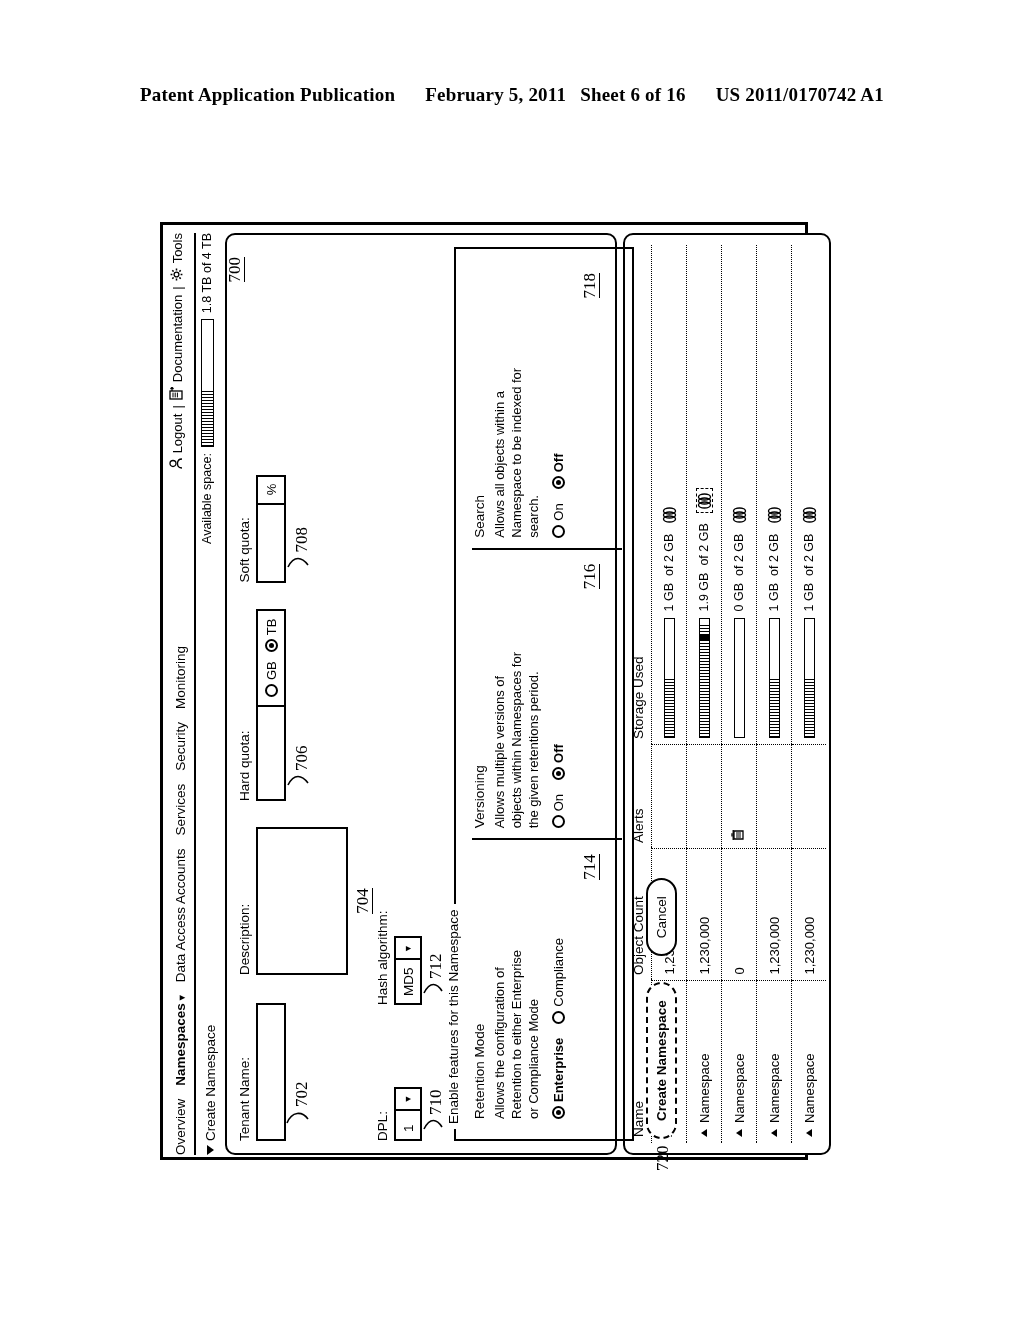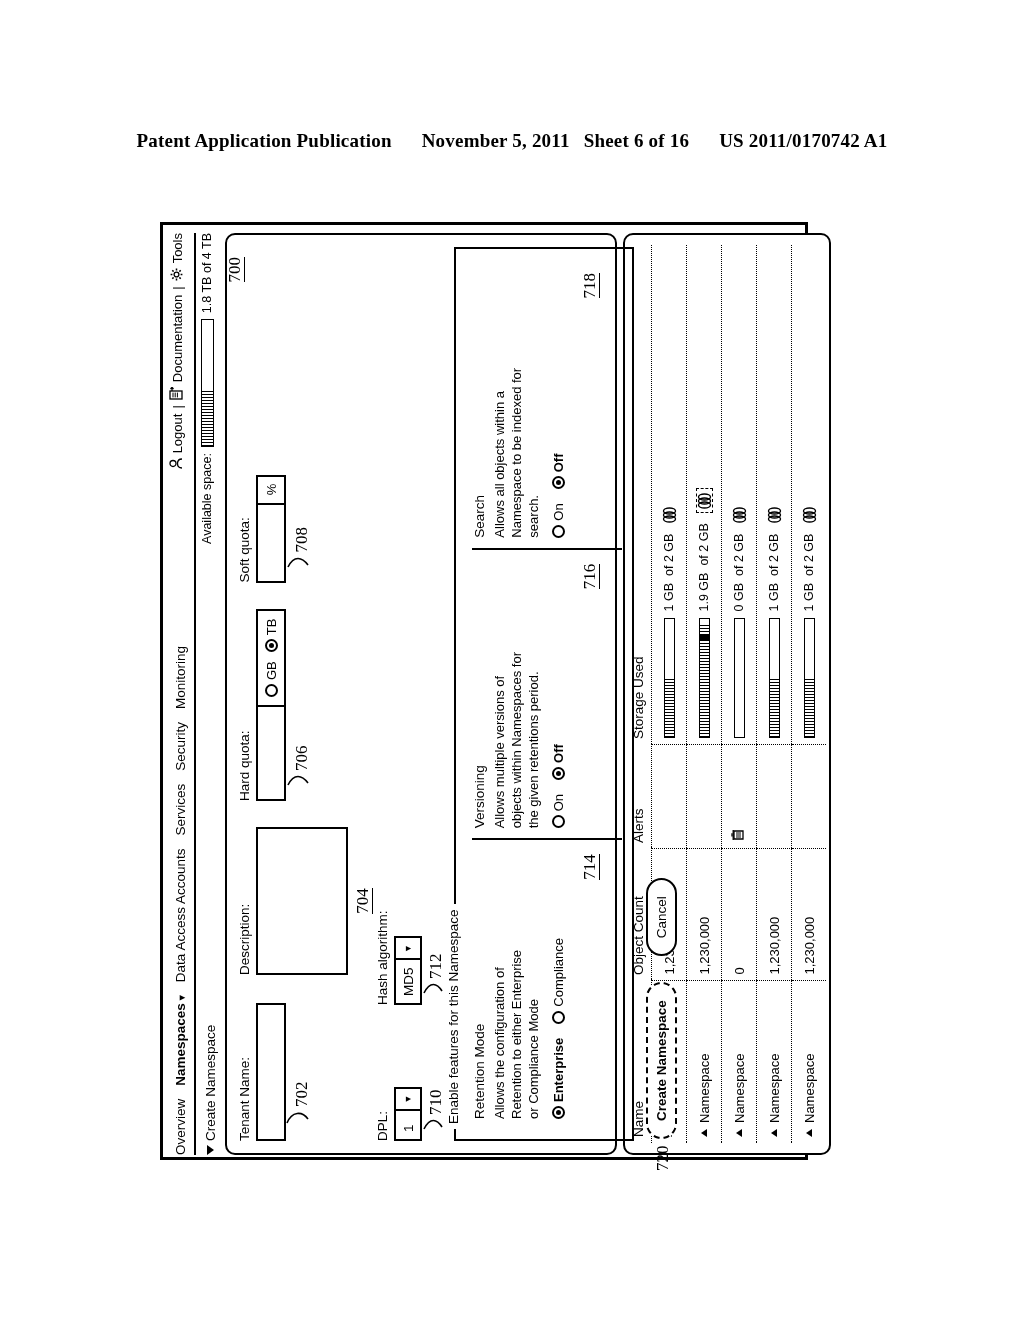--- a/index.html
+++ b/index.html
@@ -24,21 +24,21 @@
     width: 1024px;
     display: flex;
     justify-content: center;
     align-items: baseline;
     font-family: "Liberation Serif", serif;
     font-weight: bold;
     font-size: 19px;
     letter-spacing: 0.2px;
     white-space: nowrap;
   }
-  .pat-header .seg { margin-right: 30px; margin-top: 46px; }
+  .pat-header .seg { margin-right: 30px; }
   .pat-header .seg:last-child { margin-right: 0; }
   .pat-header .tight { margin-right: 14px; }
 
   
   .fig-label {
     position: absolute;
     left: 812px;
     top: 640px;
     font-family: "Liberation Serif", serif;
     font-style: italic;
@@ -402,21 +402,21 @@
     width: 5px;
   }
   .su-text { font-size: 12.5px; white-space: nowrap; }
   .disk-wrap { margin-left: 3px; display: inline-flex; }
 </style>
 </head>
 <body>
 
 <div class="pat-header">
   <span class="seg">Patent Application Publication</span>
-  <span class="seg tight">November 5, 2011</span>
+  <span class="seg tight">February 5, 2011</span>
   <span class="seg">Sheet 6 of 16</span>
   <span class="seg">US 2011/0170742 A1</span>
 </div>
 
 <div class="fig-label">FIG. 7</div>
 
 <div class="drawing-frame">
   <div class="rot-stage">
     <div class="ui-root">
 

